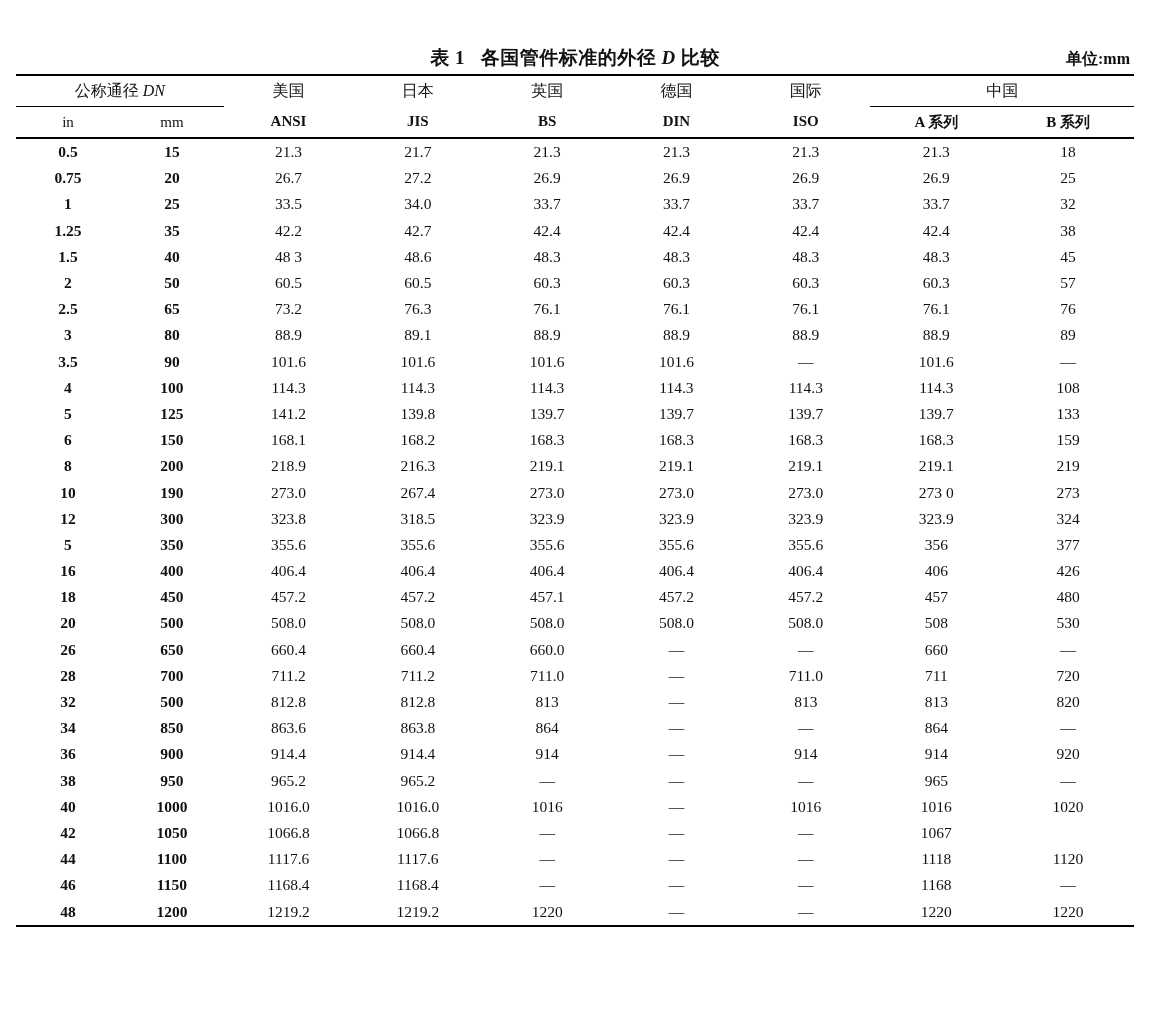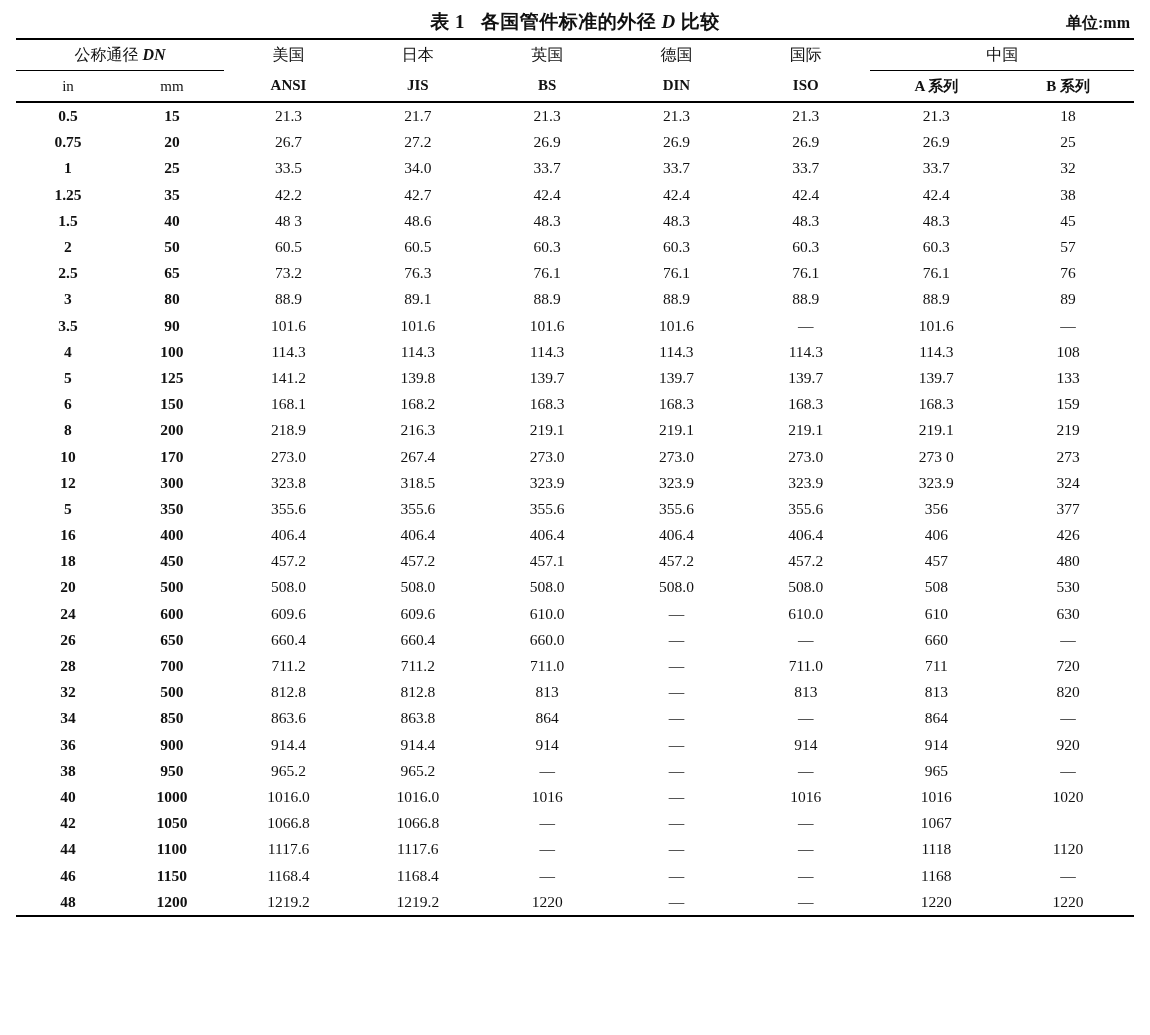--- a/index.html
+++ b/index.html
@@ -14,20 +14,21 @@
     color: #111111;
     position: relative;
     overflow: hidden;
   }
   .page {
     width: 1150px;
     height: 815px;
     box-sizing: border-box;
     padding: 8px 16px 0 16px;
     position: relative;
+    margin-top: 36px;
   }
   .title-row {
     position: relative;
     height: 30px;
   }
   .table-title {
     text-align: center;
     font-size: 19px;
     font-weight: bold;
     letter-spacing: 0.5px;
@@ -89,21 +90,21 @@
     vertical-align: middle;
     font-weight: bold;
     font-size: 15.5px;
   }
   .data-row td.c-in,
   .data-row td.c-mm {
     font-weight: bold;
   }
   .dn-italic {
     font-style: italic;
-    font-weight: bold;
+    font-weight: normal;
   }
   .d-italic {
     font-style: italic;
   }
   .bottom-rule {
     border-top: 2.5px solid #000;
     height: 0;
     line-height: 0;
     font-size: 0;
   }
@@ -308,21 +309,21 @@
           <td class="c-ansi">218.9</td>
           <td class="c-jis">216.3</td>
           <td class="c-bs">219.1</td>
           <td class="c-din">219.1</td>
           <td class="c-iso">219.1</td>
           <td class="c-cna">219.1</td>
           <td class="c-cnb">219</td>
         </tr>
         <tr class="data-row">
           <td class="c-in">10</td>
-          <td class="c-mm">170</td>
+          <td class="c-mm">190</td>
           <td class="c-ansi">273.0</td>
           <td class="c-jis">267.4</td>
           <td class="c-bs">273.0</td>
           <td class="c-din">273.0</td>
           <td class="c-iso">273.0</td>
           <td class="c-cna">273 0</td>
           <td class="c-cnb">273</td>
         </tr>
         <tr class="data-row">
           <td class="c-in">12</td>
@@ -373,31 +374,20 @@
           <td class="c-mm">500</td>
           <td class="c-ansi">508.0</td>
           <td class="c-jis">508.0</td>
           <td class="c-bs">508.0</td>
           <td class="c-din">508.0</td>
           <td class="c-iso">508.0</td>
           <td class="c-cna">508</td>
           <td class="c-cnb">530</td>
         </tr>
         <tr class="data-row">
-          <td class="c-in">24</td>
-          <td class="c-mm">600</td>
-          <td class="c-ansi">609.6</td>
-          <td class="c-jis">609.6</td>
-          <td class="c-bs">610.0</td>
-          <td class="c-din">—</td>
-          <td class="c-iso">610.0</td>
-          <td class="c-cna">610</td>
-          <td class="c-cnb">630</td>
-        </tr>
-        <tr class="data-row">
           <td class="c-in">26</td>
           <td class="c-mm">650</td>
           <td class="c-ansi">660.4</td>
           <td class="c-jis">660.4</td>
           <td class="c-bs">660.0</td>
           <td class="c-din">—</td>
           <td class="c-iso">—</td>
           <td class="c-cna">660</td>
           <td class="c-cnb">—</td>
         </tr>

